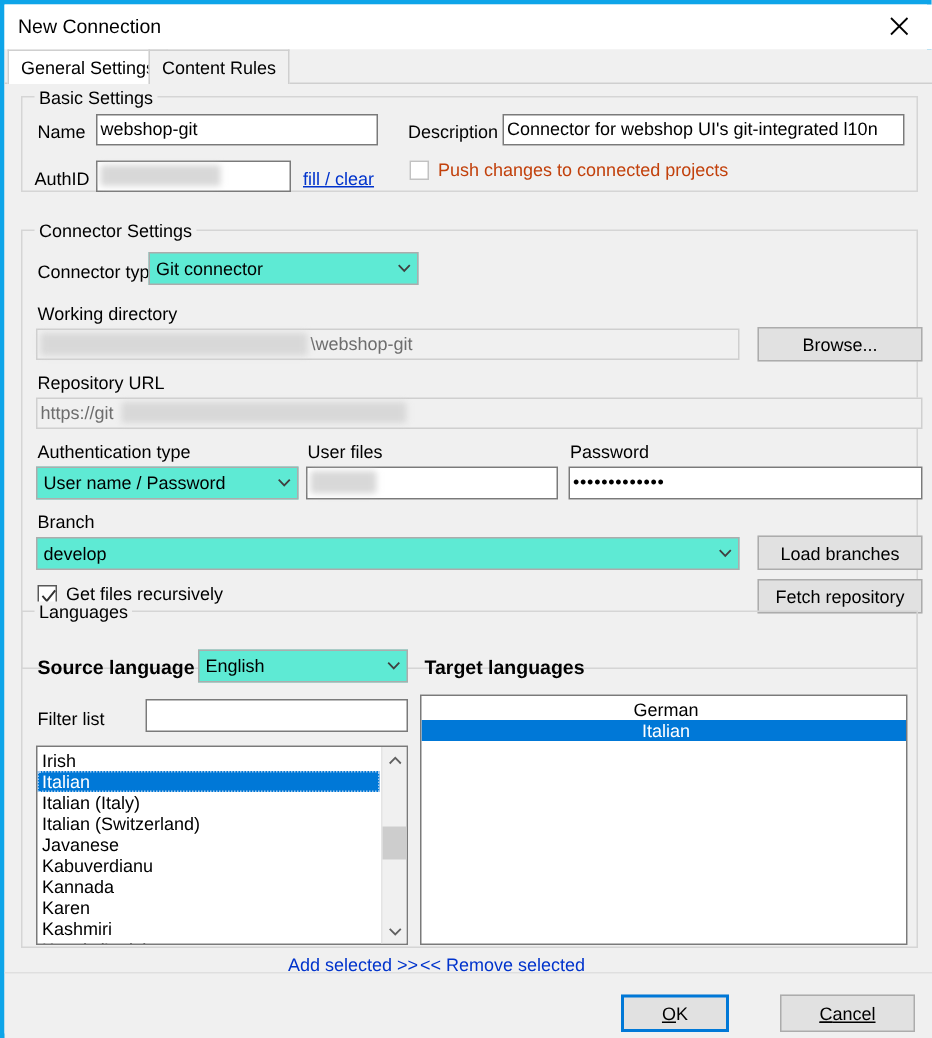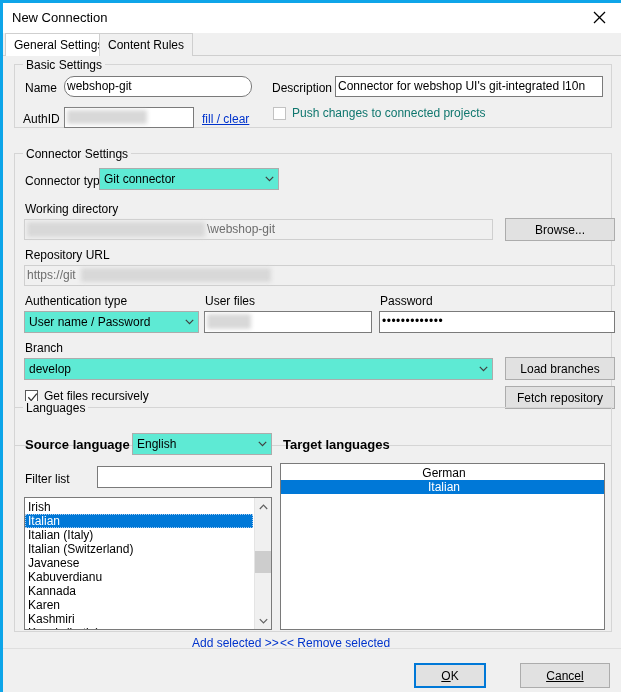--- a/index.html
+++ b/index.html
@@ -184,21 +184,21 @@
   .cbox {
     width: 13px; height: 13px;
     border: 1px solid #585858;
     background: #ffffff;
     position: relative;
     flex: none;
   }
   .cbox.disabled { border-color: #c2c2c2; background: #ffffff; }
   .cbox svg { position: absolute; left: 1px; top: 1px; }
   .cbtext { margin-left: 6px; font-size: 12px; white-space: nowrap; }
-  .cbtext.dim { color: #0f766e; }
+  .cbtext.dim { color: #c2410c; }
 
   
   .listbox {
     position: absolute;
     border: 1px solid #7a7a7a;
     background: #ffffff;
     overflow: hidden;
   }
   .litem {
     height: 14px;
@@ -270,21 +270,21 @@
       <span>Content Rules</span>
     </div>
   </div>
 
   <div id="content">
 
     <div class="group" id="grp-basic">
       <div class="group-title">Basic Settings</div>
 
       <div class="lbl" style="left:10px; top:16px;">Name</div>
-      <div class="tbox" style="left:49px; top:11px; width:188px; height:21px;border-radius:10px;">webshop-git</div>
+      <div class="tbox" style="left:49px; top:11px; width:188px; height:21px;">webshop-git</div>
 
       <div class="lbl" style="left:8px; top:47px;">AuthID</div>
       <div class="tbox" style="left:49px; top:42px; width:130px; height:21px;"></div>
       <div class="redact" style="left:52px; top:45px; width:80px; height:14px;"></div>
 
       <div class="link" style="left:187px; top:47px;">fill / clear</div>
 
       <div class="lbl" style="left:257px; top:16px;">Description</div>
       <div class="tbox" style="left:320px; top:11px; width:268px; height:21px;">Connector for webshop UI's git-integrated l10n</div>
 

